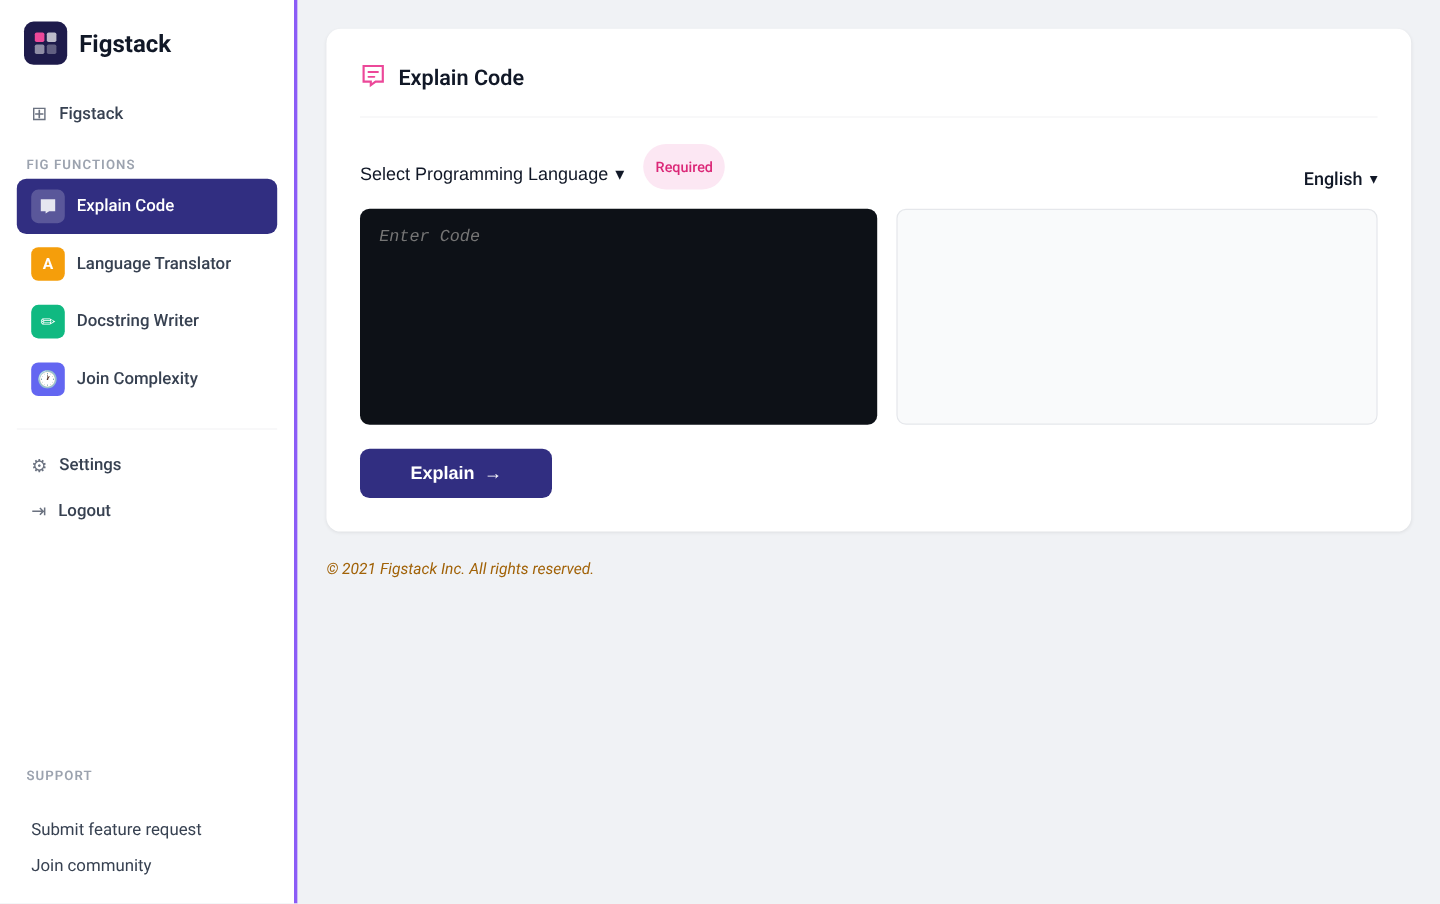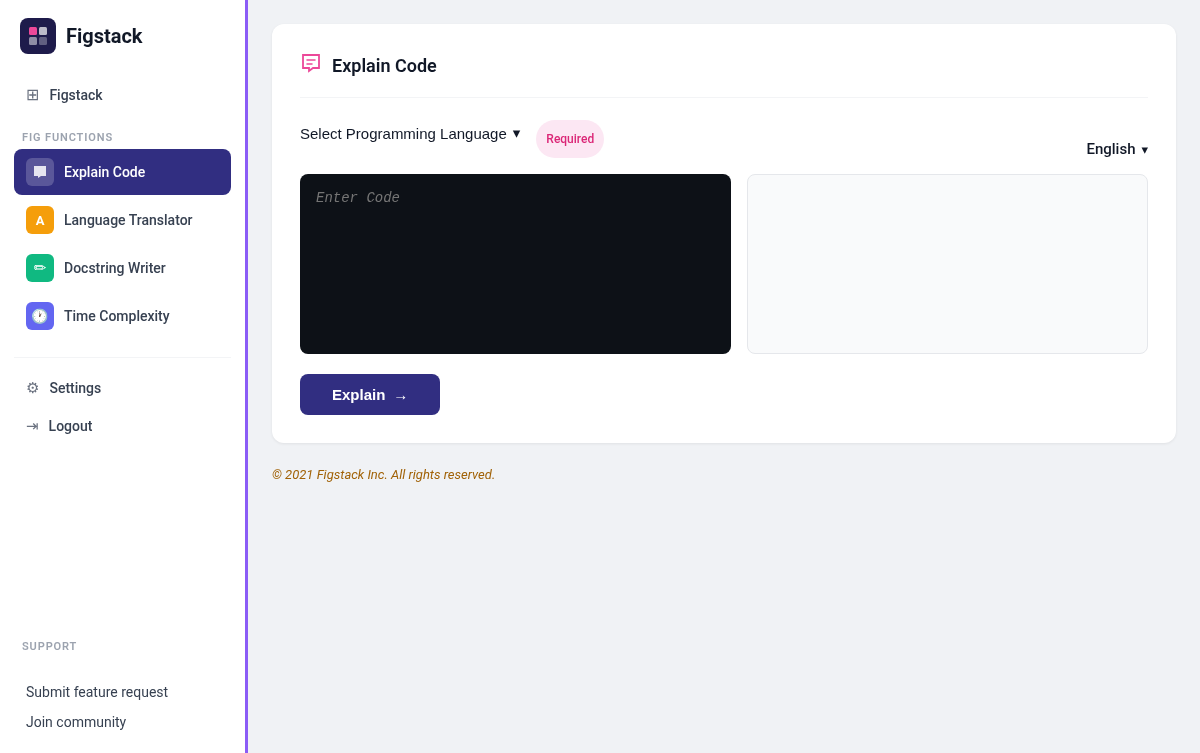--- a/index.html
+++ b/index.html
@@ -187,21 +187,21 @@
       color: #111827;
     }
 
     .card-header-icon {
       color: #ec4899;
       font-size: 20px;
     }
 
     .controls-row {
       display: flex;
-      align-items: flex-start;
+      align-items: flex-end;
       gap: 16px;
       margin-bottom: 16px;
     }
 
     .select-lang-btn {
       display: flex;
       align-items: center;
       gap: 6px;
       font-size: 15px;
       font-weight: 500;
@@ -249,21 +249,21 @@
       border-radius: 8px;
       min-height: 180px;
       border: 1px solid #e5e7eb;
     }
 
     .explain-btn {
       background: #312e81;
       color: #ffffff;
       border: none;
       border-radius: 8px;
-      padding: 12px 32px;
+      padding: 12px 42px;
       font-size: 15px;
       font-weight: 600;
       cursor: pointer;
       display: flex;
       align-items: center;
       gap: 8px;
     }
 
     .footer {
       margin-top: 24px;
@@ -327,21 +327,21 @@
       <span>Language Translator</span>
     </div>
 
     <div class="sidebar-item">
       <span class="item-icon icon-docstring" style="font-size:15px;">✏</span>
       <span>Docstring Writer</span>
     </div>
 
     <div class="sidebar-item">
       <span class="item-icon icon-time" style="font-size:14px;">🕐</span>
-      <span>Time Complexity</span>
+      <span>Join Complexity</span>
     </div>
   </div>
 
   <div class="sidebar-divider"></div>
 
   <div style="padding: 4px 14px;">
     <div class="dashboard-item">
       <span class="item-icon icon-dashboard" style="font-size:15px; background:none;">⚙</span>
       <span>Settings</span>
     </div>

